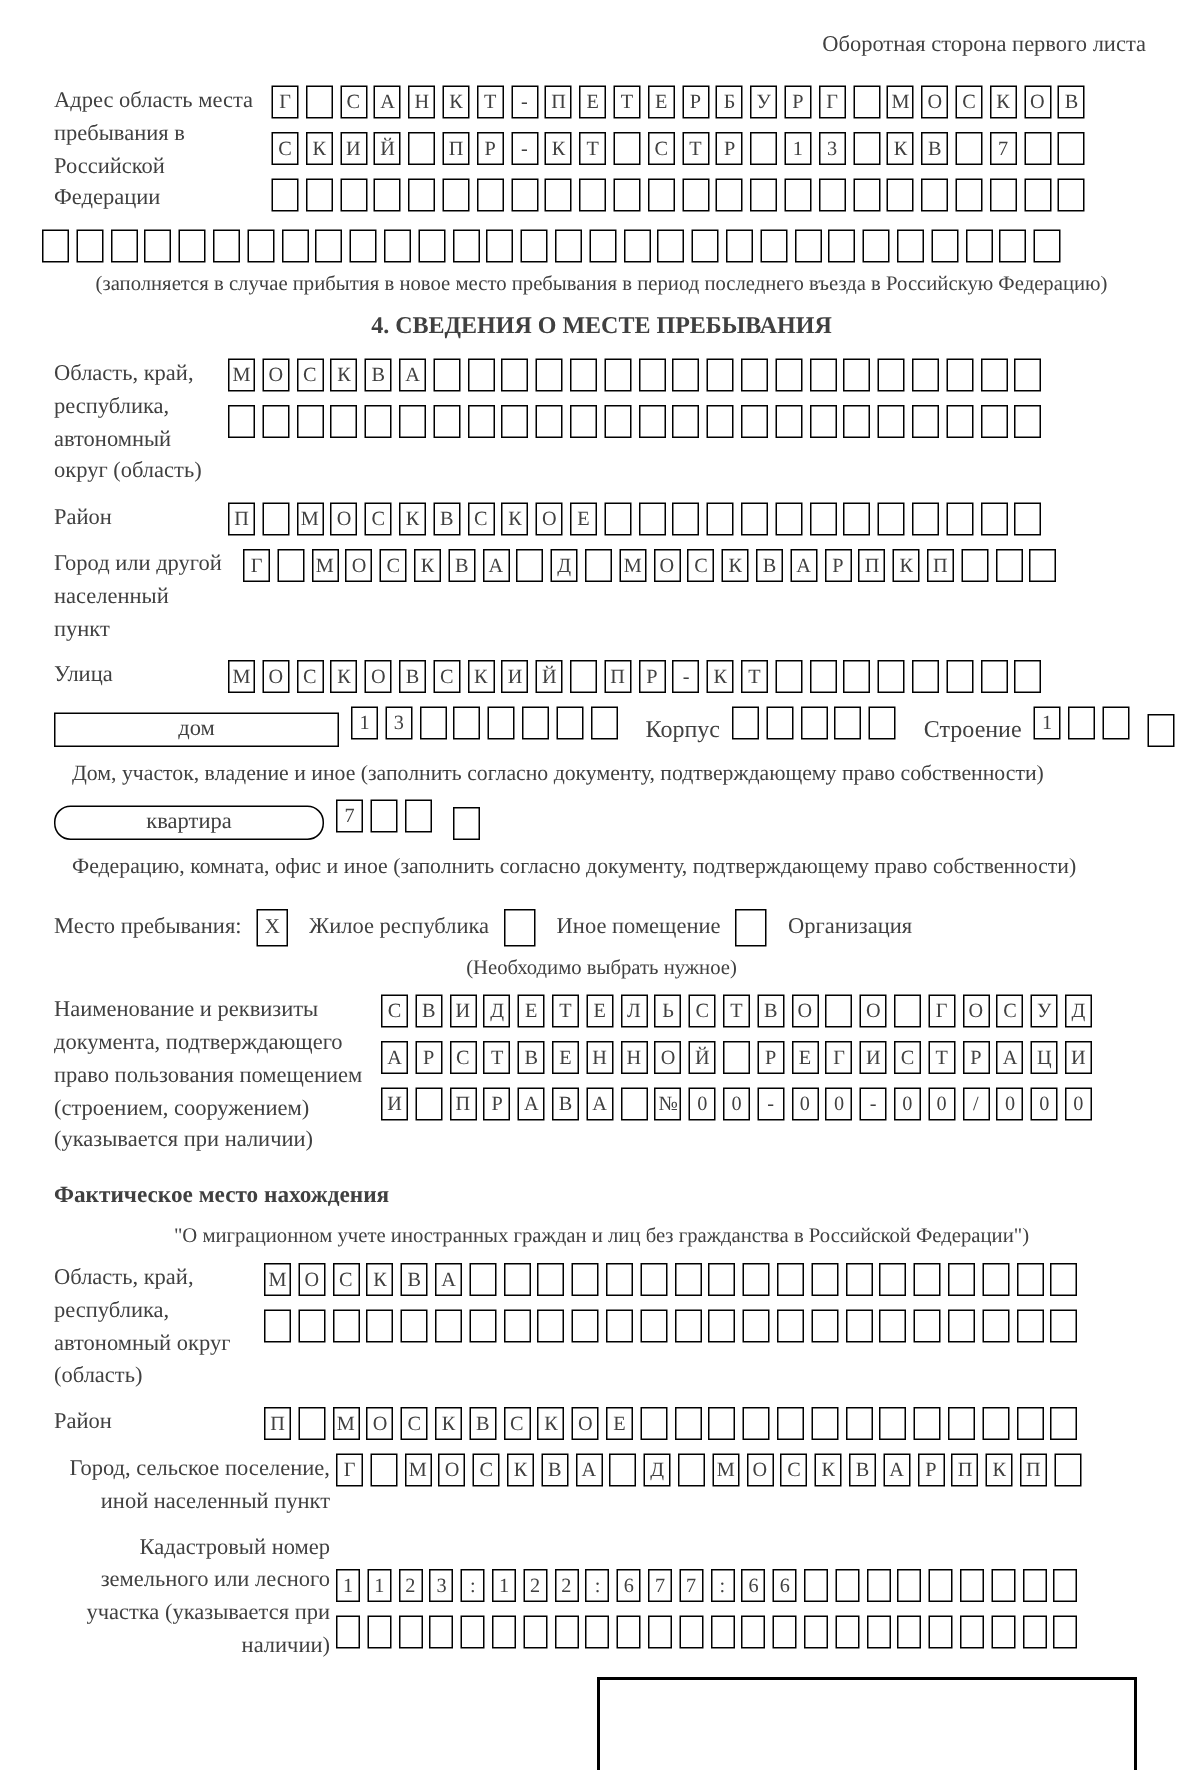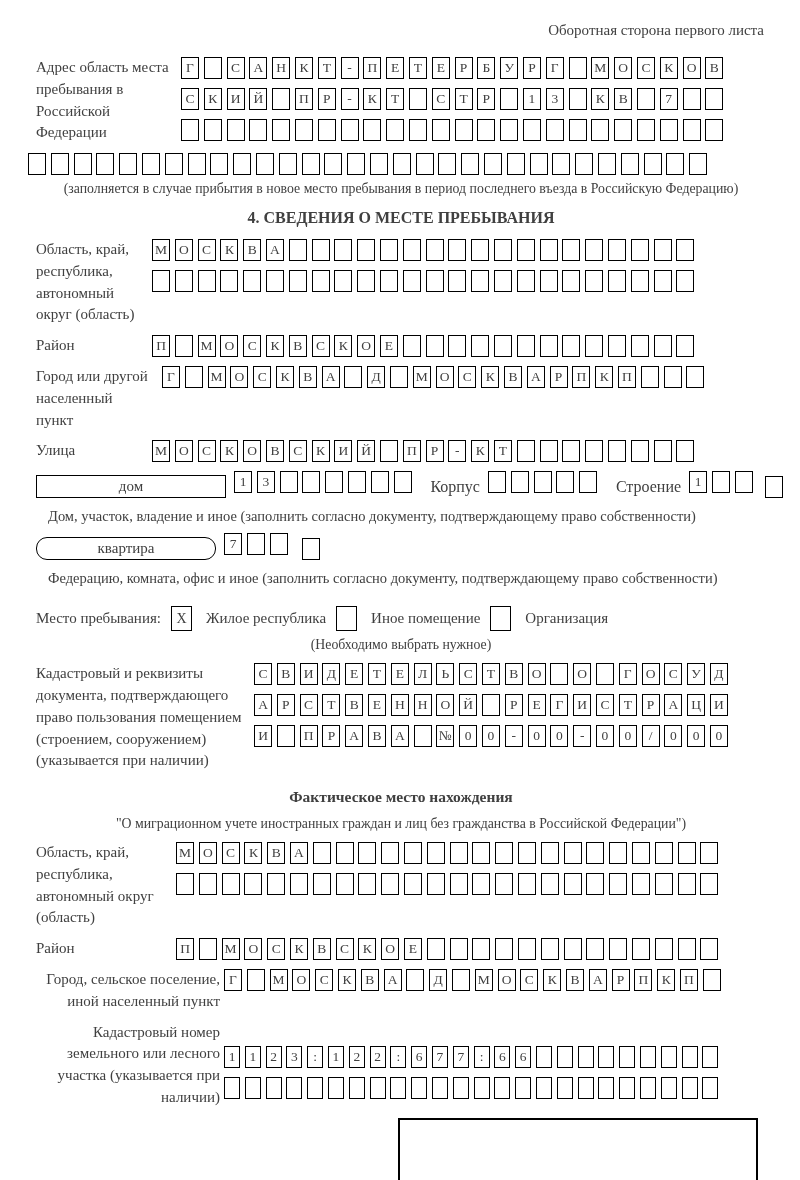--- a/index.html
+++ b/index.html
@@ -17,21 +17,21 @@
   .cells:last-child{margin-bottom:0;}
   .cell{
     width:16px;height:20px;border:1.5px solid #000;margin-right:4.8px;
     display:inline-flex;align-items:center;justify-content:center;
     font-size:13.5px;flex-shrink:0;background:#fff;
   }
   .tight .cell{width:14px;}
   .fullrow{margin-left:-8px;margin-bottom:4px;}
   .center-note{text-align:center;font-size:13.8px;line-height:1.45;margin:2px 0 8px;}
   .sec-title{text-align:center;font-weight:bold;font-size:16px;margin:10px 0 12px;}
-  .sub-title{text-align:center;font-weight:bold;font-size:15.5px;margin:16px 0 8px;}
+  .sub-title{font-weight:bold;font-size:15.5px;margin:16px 0 8px;}
   .inline-row{display:flex;align-items:center;margin-bottom:6px;}
   .wide-box{border:1.5px solid #000;height:23px;box-sizing:border-box;display:flex;align-items:center;justify-content:center;font-size:15px;flex-shrink:0;}
   .dom-box{width:190px;} .kv-box{width:180px;border-radius:11px;}
   .gap8{margin-left:8px;} .gap10{margin-left:10px;}
   .mini-label{font-size:16px;margin:0 8px 0 14px;white-space:nowrap;text-align:right;}
   .plain-note{font-size:14.5px;margin:0 12px 8px;}
   .stay-row{display:flex;align-items:center;font-size:15px;margin:19px 0 4px;}
   .checkbox{
     width:19px;height:23px;border:1.5px solid #000;margin:0 14px 0 10px;
     display:inline-flex;align-items:center;justify-content:center;font-size:14px;flex-shrink:0;
@@ -366,21 +366,21 @@
     <span class="checkbox">X</span>
     <span>Жилое республика</span>
     <span class="checkbox"></span>
     <span>Иное помещение</span>
     <span class="checkbox"></span>
     <span>Организация</span>
   </div>
   <div class="center-note">(Необходимо выбрать нужное)</div>
 
   <div class="frow">
-    <div class="flabel w218">Кадастровый и реквизиты документа, подтверждающего право пользования помещением (строением, сооружением) (указывается при наличии)</div>
+    <div class="flabel w218">Наименование и реквизиты документа, подтверждающего право пользования помещением (строением, сооружением) (указывается при наличии)</div>
     <div class="cellcol">
       <div class="cells">
           <span class="cell">С</span>
           <span class="cell">В</span>
           <span class="cell">И</span>
           <span class="cell">Д</span>
           <span class="cell">Е</span>
           <span class="cell">Т</span>
           <span class="cell">Е</span>
           <span class="cell">Л</span>

